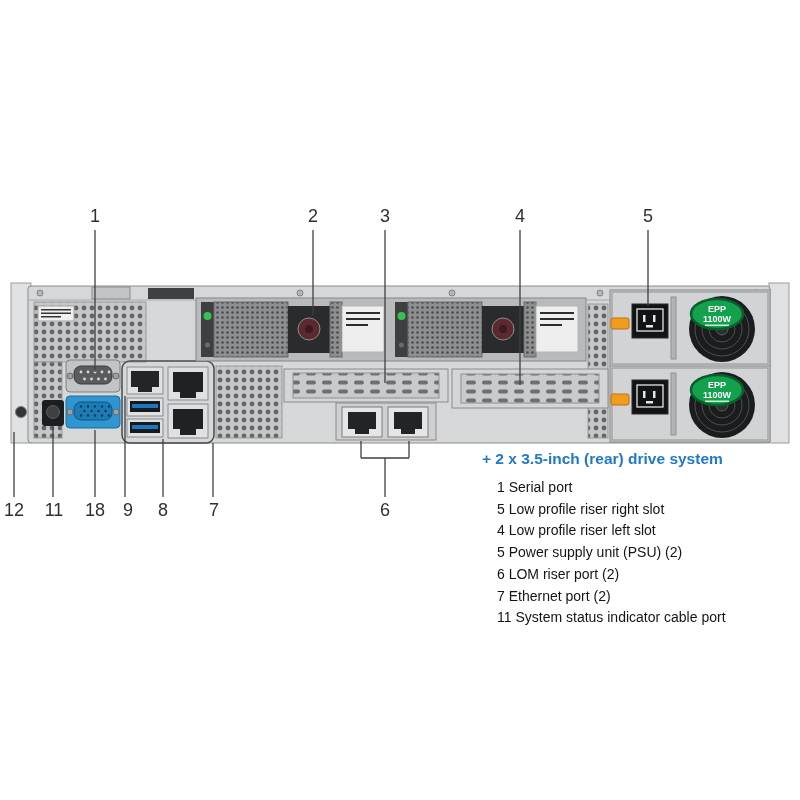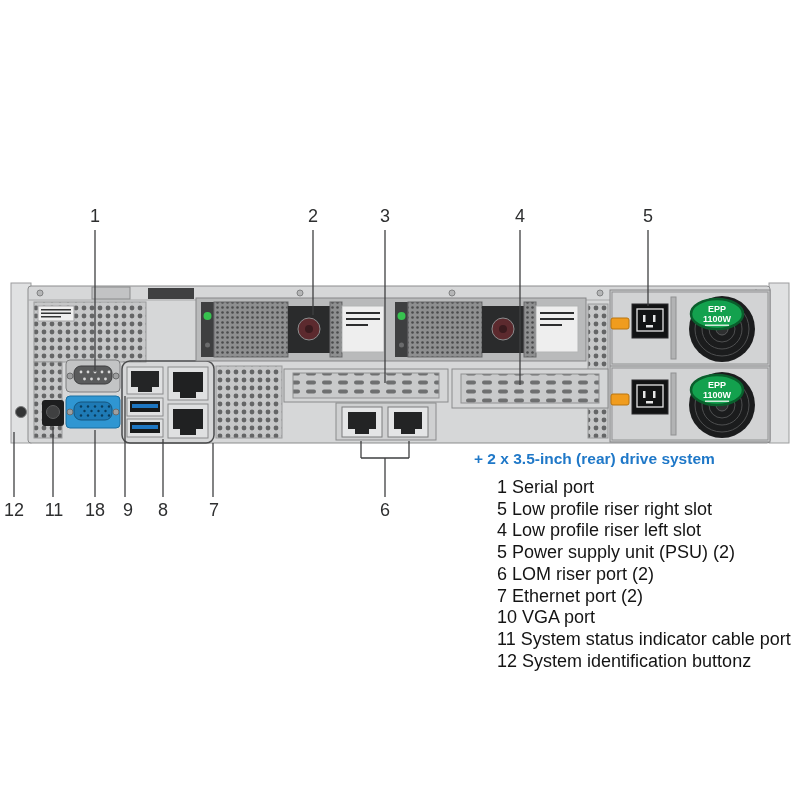--- a/index.html
+++ b/index.html
@@ -1,22 +1,22 @@
 <!DOCTYPE html>
 <html><head>
 <meta charset="utf-8">
 <style>
   html,body{margin:0;padding:0;background:#ffffff;}
   .page{position:relative;width:800px;height:800px;background:#ffffff;overflow:hidden;
         font-family:"Liberation Sans", sans-serif;}
   .diagram{position:absolute;left:0;top:0;}
   .callout{position:absolute;transform:translateX(-50%);font-size:18px;color:#2e2f30;}
   .legend{position:absolute;left:470px;top:450px;width:330px;}
-  .legend-heading{color:#1f78c8;font-weight:bold;font-size:15.5px;margin:0 0 9px 4px;}
-  .legend-item{font-size:18px;color:#141414;line-height:21.7px;margin-left:27px;white-space:nowrap;}
+  .legend-heading{color:#1f78c8;font-weight:bold;font-size:15.5px;margin:0 0 9px 12px;}
+  .legend-item{font-size:14px;color:#141414;line-height:21.7px;margin-left:27px;white-space:nowrap;}
   .psu-badge-text{fill:#ffffff;font-family:"Liberation Sans",sans-serif;font-weight:bold;text-anchor:middle;}
 </style>
 </head>
 <body>
 
 <div class="page">
 
 <svg class="diagram" width="800" height="800" viewBox="0 0 800 800">
   <defs>
     <pattern id="hexgrille" width="8" height="8" patternUnits="userSpaceOnUse">
@@ -255,18 +255,16 @@
 <div class="callout" style="left:385px;top:500px">6</div>
 
 <div class="legend">
   <div class="legend-heading">+ 2 x 3.5-inch (rear) drive system</div>
   <div class="legend-item">1 Serial port</div>
   <div class="legend-item">5 Low profile riser right slot</div>
   <div class="legend-item">4 Low profile riser left slot</div>
   <div class="legend-item">5 Power supply unit (PSU) (2)</div>
   <div class="legend-item">6 LOM riser port (2)</div>
   <div class="legend-item">7 Ethernet port (2)</div>
-  <div class="legend-item">10 VGA port</div>
   <div class="legend-item">11 System status indicator cable port</div>
-  <div class="legend-item">12 System identification buttonz</div>
 </div>
 
 </div>
 
 </body></html>

